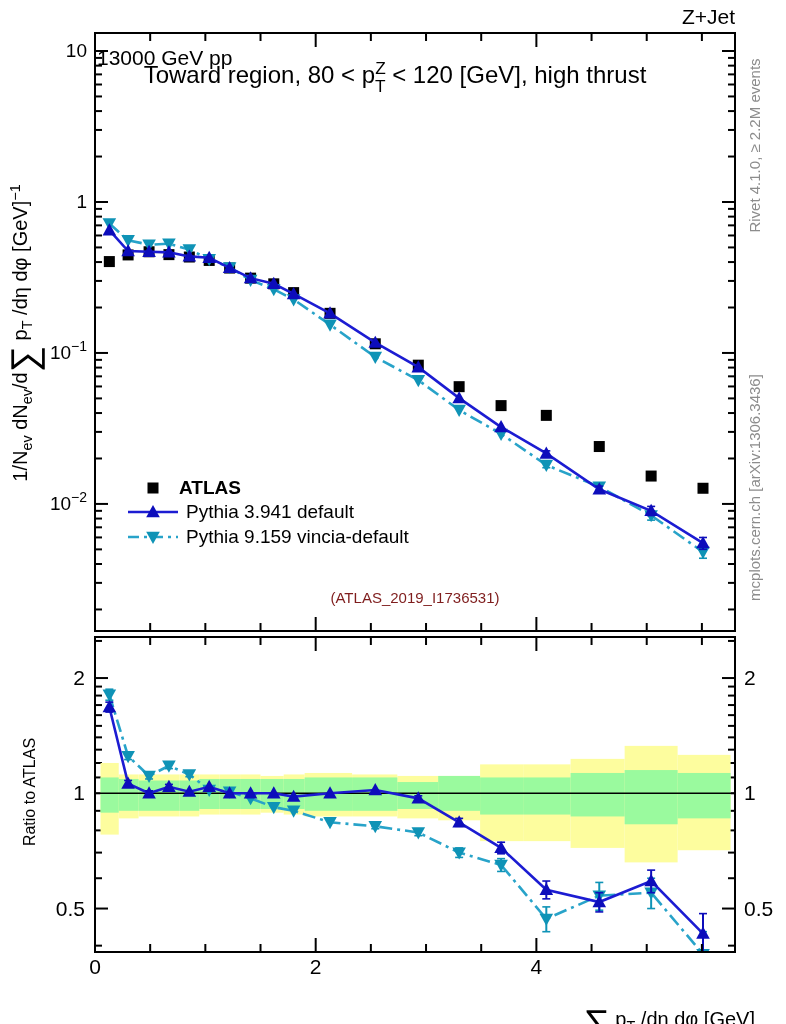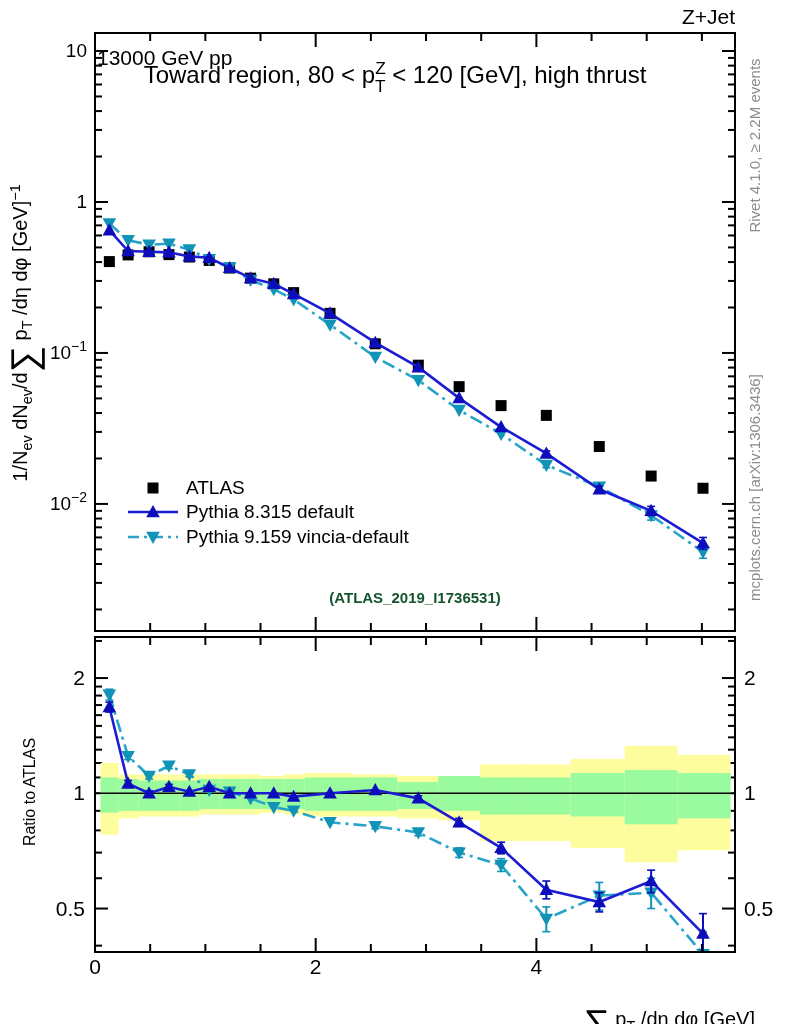--- a/index.html
+++ b/index.html
@@ -4,21 +4,21 @@
 <style>
   html,body{margin:0;padding:0;background:#fff;}
   #page{position:relative;width:786px;height:1024px;background:#fff;overflow:hidden;
         font-family:"Liberation Sans","DejaVu Sans",sans-serif;color:#000;}
   #chart-svg{position:absolute;left:0;top:0;}
   .abs{position:absolute;white-space:nowrap;}
   .hdr{font-size:21px;}
   .ttl{font-size:24px;text-align:center;}
   .rot{transform:rotate(-90deg);}
   .note{font-size:15px;color:#8c8c8c;text-align:center;}
-  .wm{font-size:15px;color:#14532d;text-align:center;font-weight:bold;}
+  .wm{font-size:15px;color:#7f1d1d;text-align:center;}
   .leg{font-size:19px;}
   .axlbl{font-size:20px;}
   .sup{position:relative;top:-0.5em;font-size:72%;}
   .sub{position:relative;top:0.35em;font-size:72%;}
   .subneg{position:relative;top:0.5em;font-size:72%;margin-left:-0.62em;}
   .big{font-size:185%;line-height:0;vertical-align:-0.26em;}
 </style>
 </head>
 <body>
 
@@ -546,20 +546,20 @@
 
   <div class="abs ttl" style="left:75px;top:61px;width:640px;"><span>Toward region, 80 &lt; p</span><span class="sup">Z</span><span class="subneg">T</span><span> &lt; 120 [GeV], high thrust</span></div>
 
   <div class="abs rot axlbl" style="left:-293px;top:315px;width:640px;height:36px;text-align:center;"><span>1/N</span><span class="sub">ev</span><span> dN</span><span class="sub">ev</span><span>/d</span><span class="big">∑</span><span> p</span><span class="sub">T</span><span> /dη dφ  [GeV]</span><span class="sup">−1</span></div>
 
   <div class="abs rot note" style="left:619px;top:137px;width:270px;">Rivet 4.1.0, ≥ 2.2M events</div>
   <div class="abs rot note" style="left:604px;top:479px;width:300px;">mcplots.cern.ch [arXiv:1306.3436]</div>
 
   <div class="abs wm" style="left:265px;top:589px;width:300px;">(ATLAS_2019_I1736531)</div>
 
-  <div class="abs leg" style="left:186px;top:477px;">ATLAS</div>
-  <div class="abs leg" style="left:186px;top:501px;">Pythia 8.315 default</div>
+  <div class="abs leg" style="left:179px;top:477px;font-weight:bold;">ATLAS</div>
+  <div class="abs leg" style="left:186px;top:501px;">Pythia 3.941 default</div>
   <div class="abs leg" style="left:186px;top:526px;">Pythia 9.159 vincia-default</div>
 
   <div class="abs rot" style="left:-32px;top:783px;width:124px;font-size:16px;text-align:center;">Ratio to ATLAS</div>
 
   <div class="abs axlbl" style="left:400px;top:1008px;width:355px;text-align:right;"><span class="big">∑</span><span> p</span><span class="sub">T</span><span> /dη dφ [GeV]</span></div>
 </div>
 
 </body></html>

